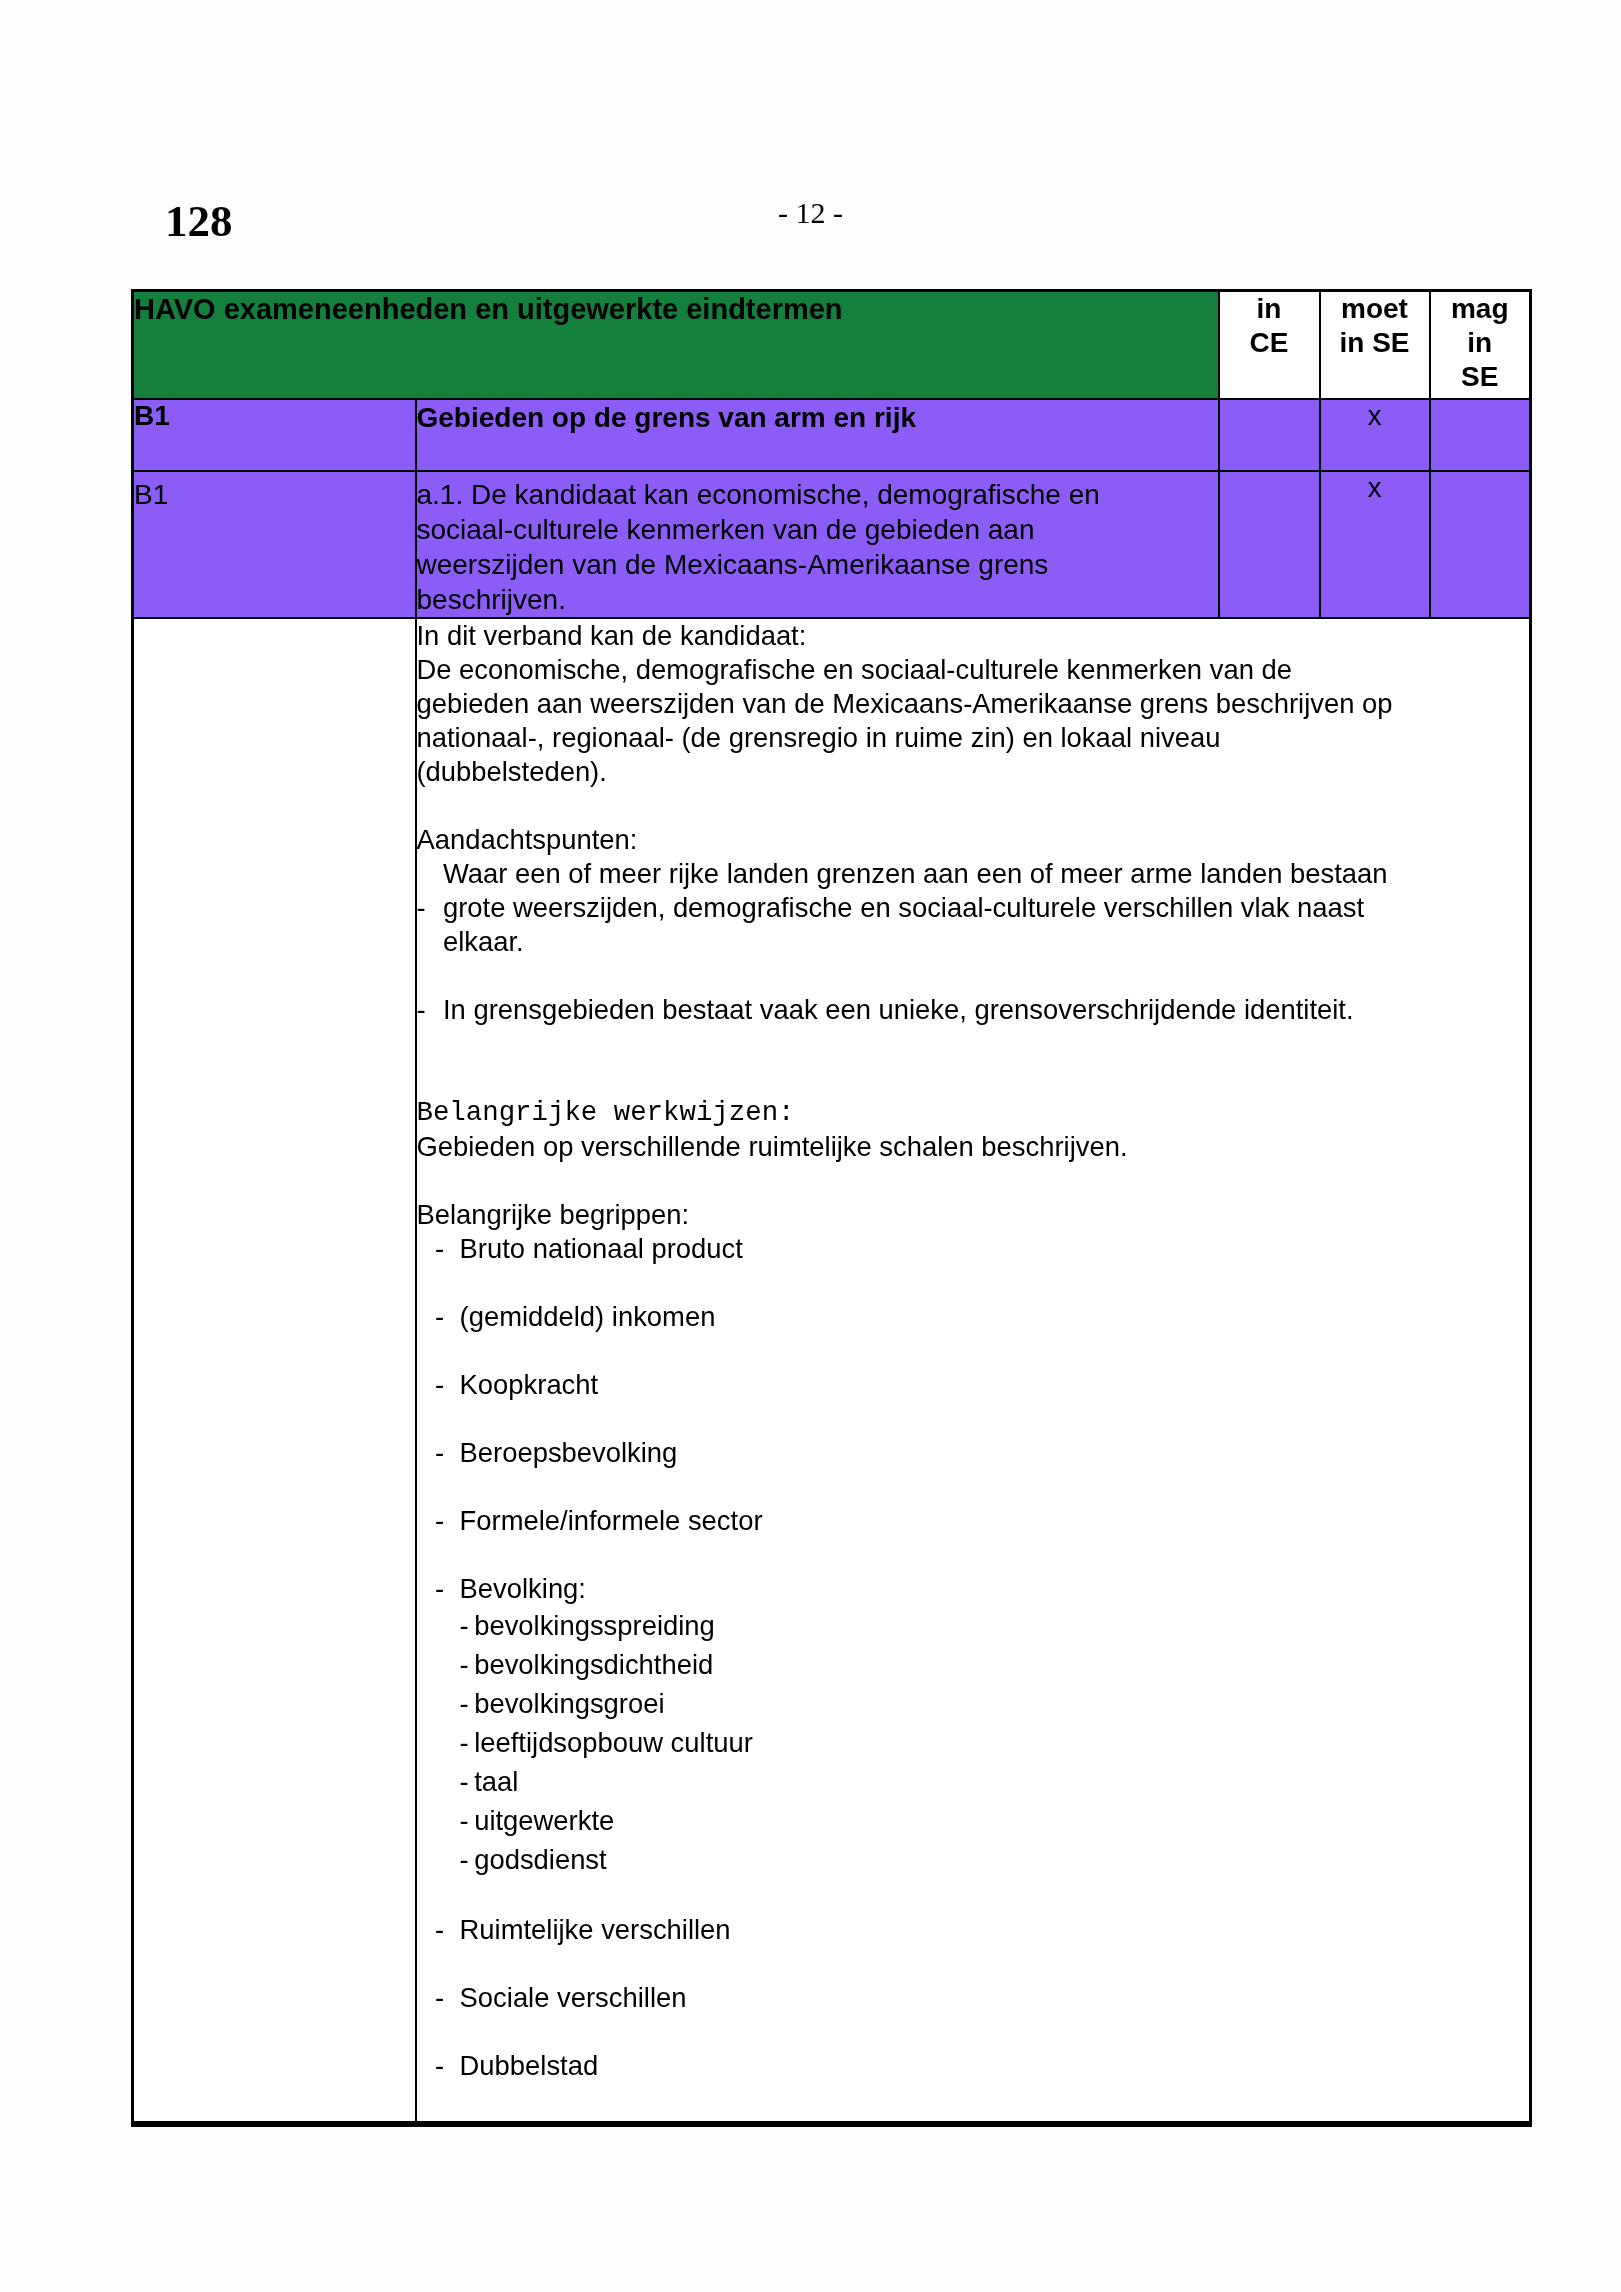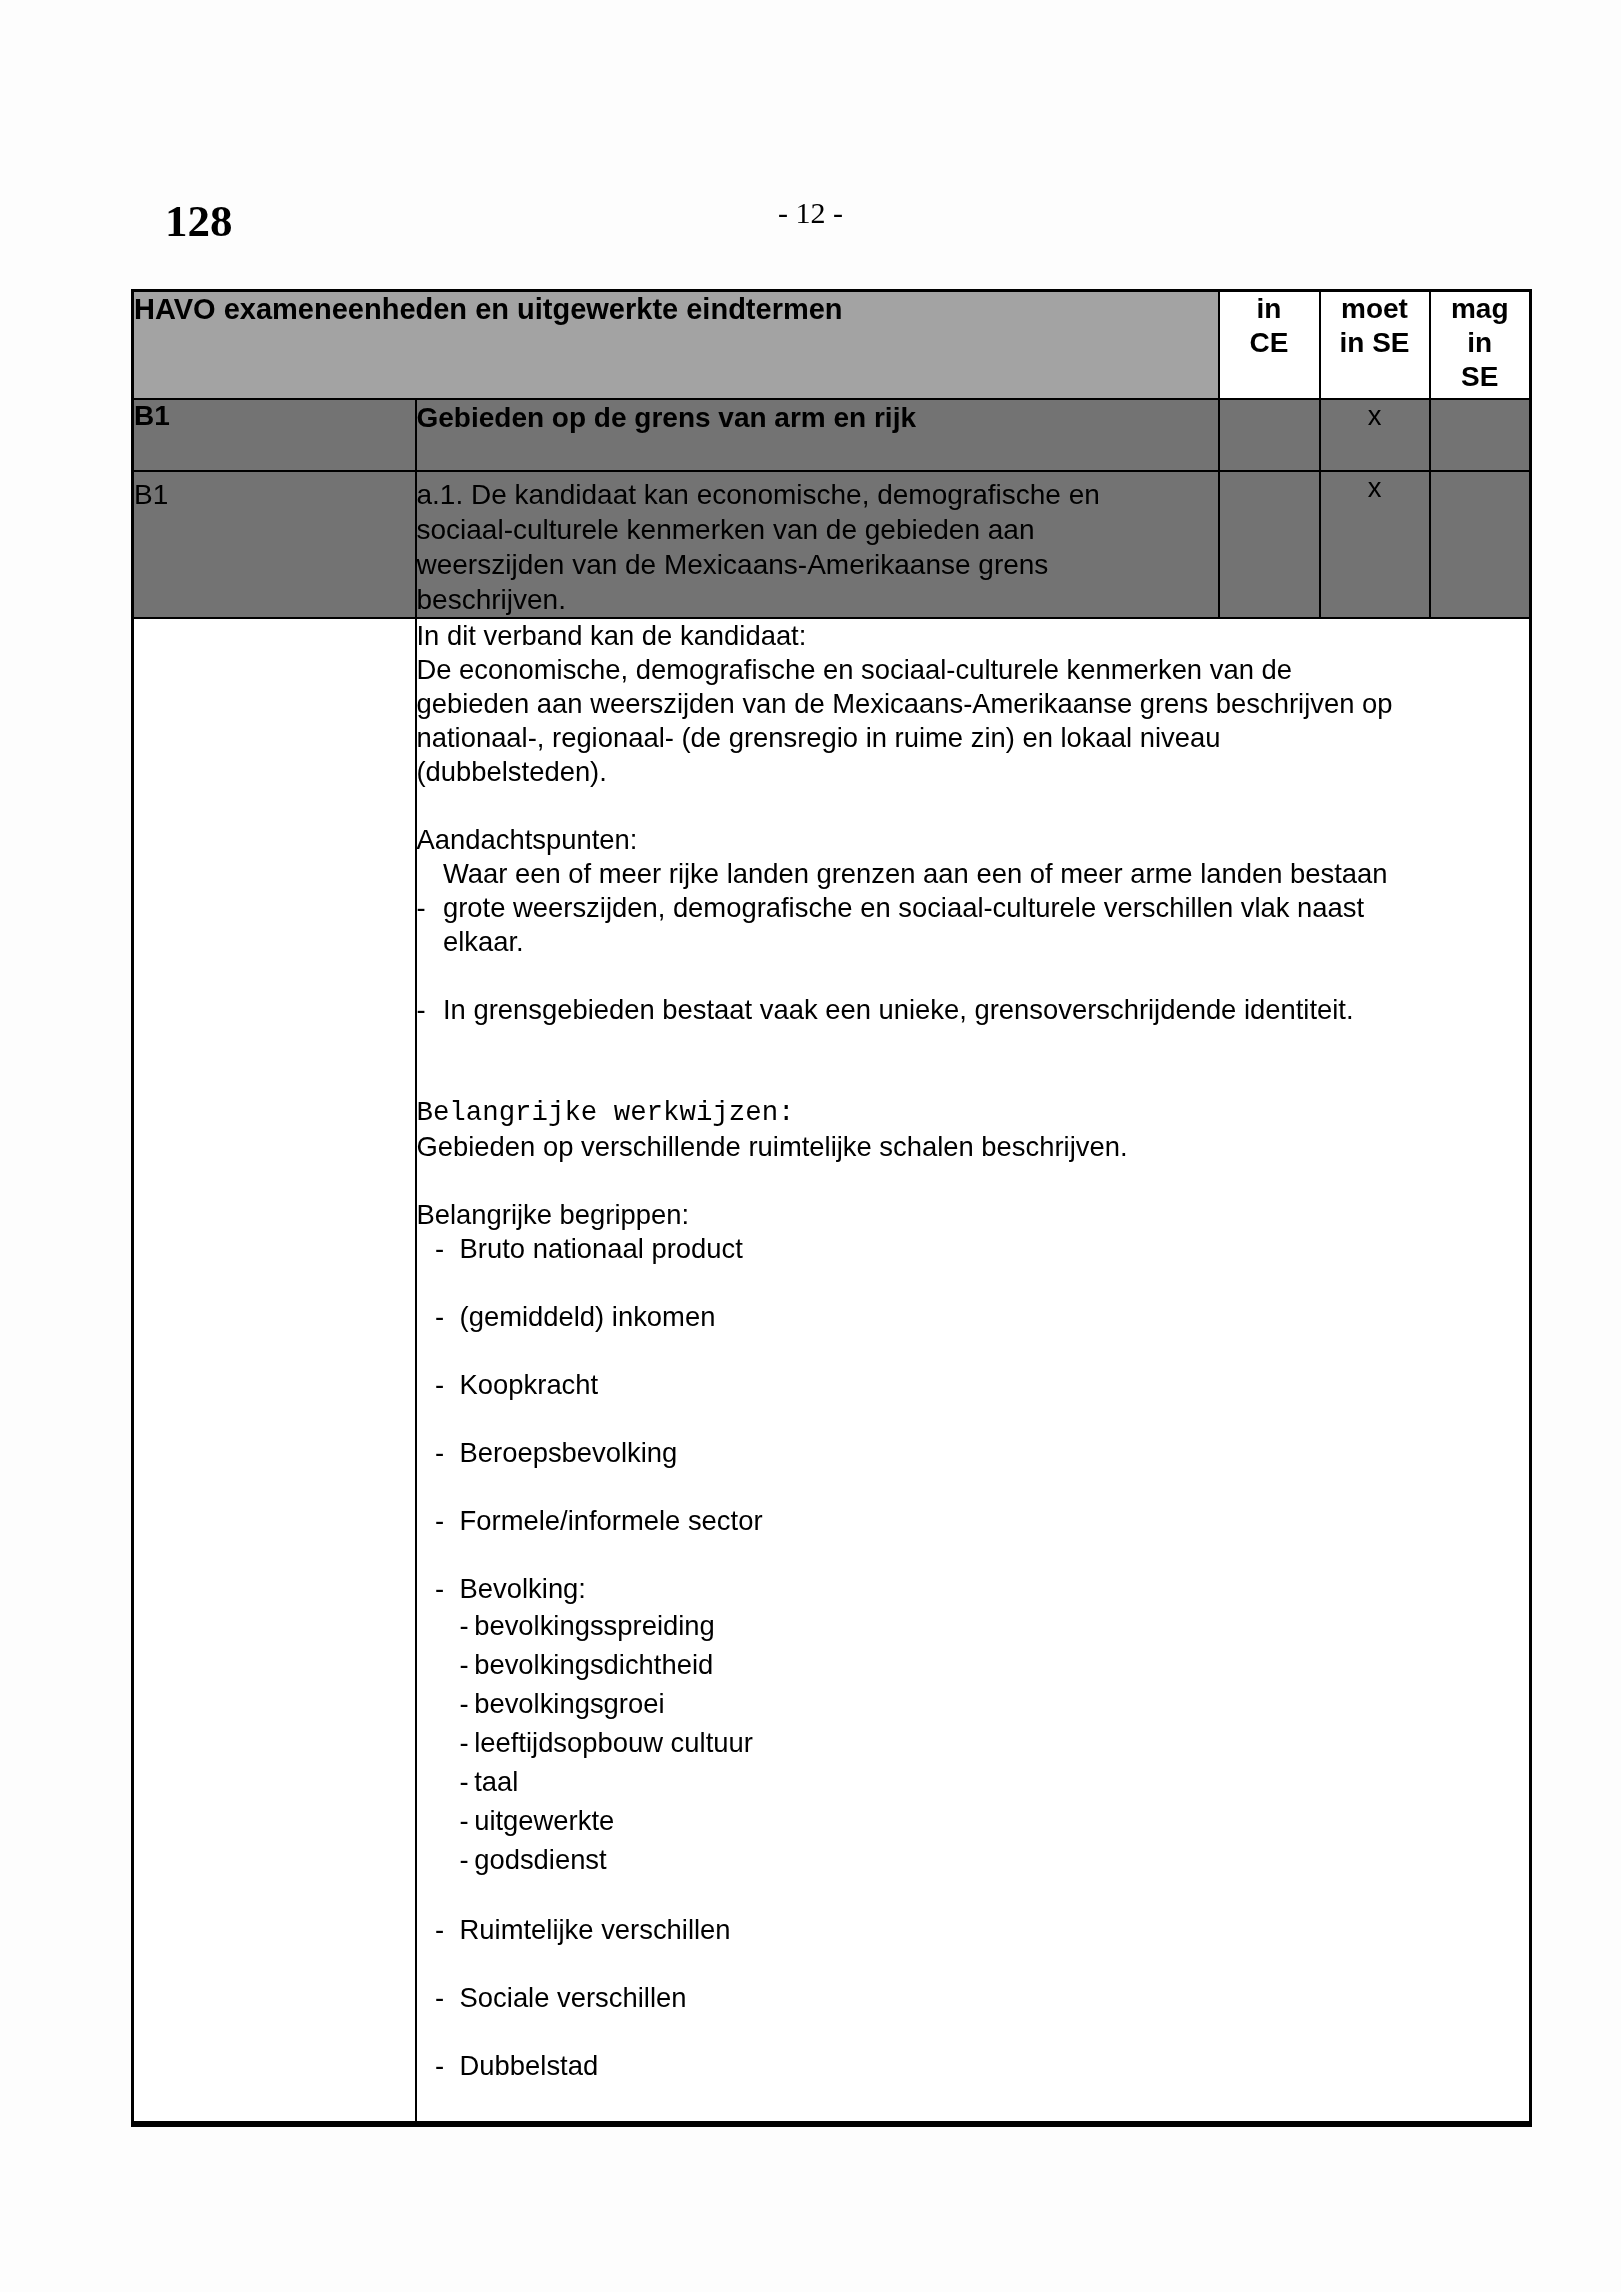--- a/index.html
+++ b/index.html
@@ -27,24 +27,24 @@
     position:absolute; left:131px; top:289px;
     width:1398px;
     border-collapse:collapse; table-layout:fixed;
     border:3.9px solid #000; border-bottom-width:6.9px;
   }
   table.doc td { border:2.9px solid #000; padding:0; vertical-align:top; }
   tr.hdr { height:108px; }
   tr.r-title { height:72px; }
   tr.r-a1 { height:142px; }
   tr.r-detail { height:1506px; }
-  tr.shade td { background:#737373; }
+  tr.shade td { background:#8b5cf6; }
   td.title-cell {
     font-weight:bold; font-size:29px; line-height:35px;
-    padding:5.9px 9.8px 0 11.8px; background:#a3a3a3;
+    padding:5.9px 9.8px 0 11.8px; background:#15803d;
   }
   td.colh {
     font-weight:bold; font-size:28px; line-height:34px;
     text-align:center; vertical-align:middle;
     white-space:pre-line; background:#fff;margin-top:36px;
   }
   td.code { padding:0 0 0 13.7px; font-size:28px; vertical-align:middle; }
   tr.r-a1 td.code { vertical-align:top; padding-top:7.8px; }
   td.rtext { padding:0 9.8px 0 11.8px; font-size:28px; line-height:35px; vertical-align:middle; white-space:pre-line; }
   tr.r-a1 td.rtext { vertical-align:top; padding-top:5.9px; }

